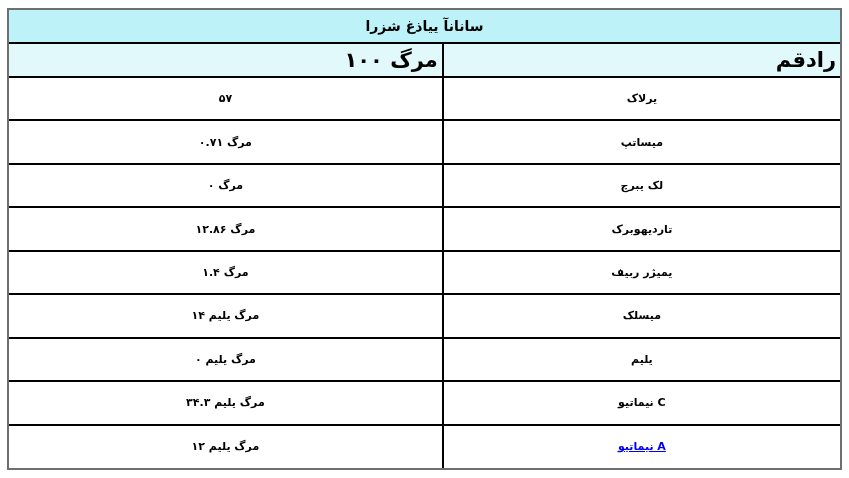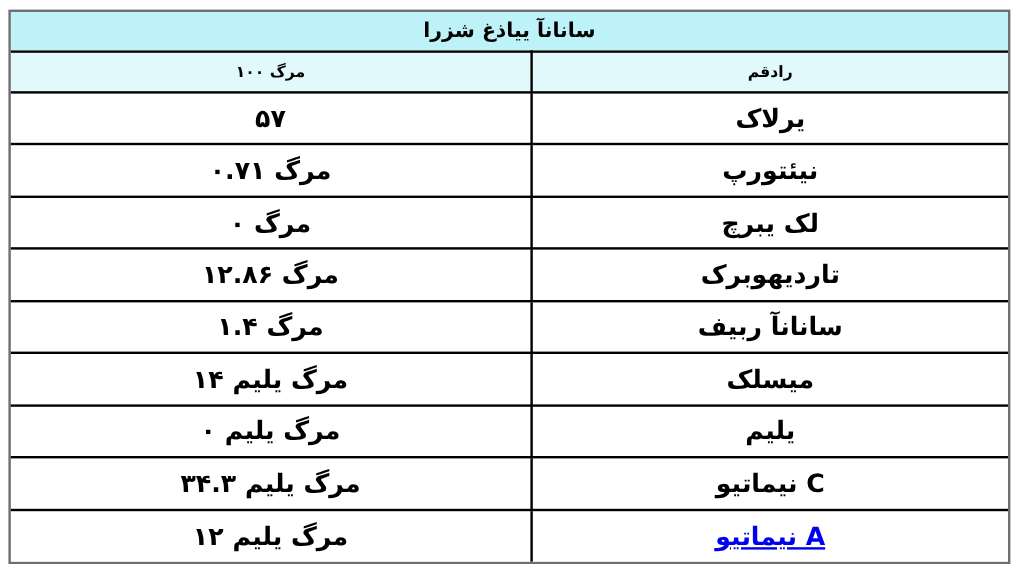--- a/index.html
+++ b/index.html
@@ -50,29 +50,30 @@
   tr > *:last-child  { border-right: none; }
   thead tr:first-child th { border-top: none; }
   tbody tr:last-child td  { border-bottom: none; }
 
   tr.title-row  { height: 33px; }
   tr.header-row { height: 34px; }
   tbody tr      { height: 32px; }
 
   th.title-cell {
     background: var(--title-bg);
-    font-size: 17px;
+    font-size: 14px;
   }
   th.header-cell {
     background: var(--header-bg);
-    font-size: 13px;
+    font-size: 21px;
+    text-align: right;
   }
   td.cell {
     background: #ffffff;
-    font-size: 21px;
+    font-size: 11px;
   }
   col.value-col { width: 52.2%; }
   col.name-col  { width: 47.8%; }
 
   
   .mirror {
     direction: ltr;
     unicode-bidi: bidi-override;
   }
   a.vitamin-link {
@@ -99,33 +100,33 @@
         <th class="header-cell mirror">مقدار</th>
       </tr>
     </thead>
     <tbody id="rows-body">
         <tr>
           <td class="cell mirror">۵۷</td>
           <td class="cell mirror">کالری</td>
         </tr>
         <tr>
           <td class="cell mirror">۰.۷۱ گرم</td>
-          <td class="cell mirror">پروتئین</td>
+          <td class="cell mirror">پتاسیم</td>
         </tr>
         <tr>
           <td class="cell mirror">۰ گرم</td>
           <td class="cell mirror">چربی کل</td>
         </tr>
         <tr>
           <td class="cell mirror">۱۲.۸۶ گرم</td>
           <td class="cell mirror">کربوهیدرات</td>
         </tr>
         <tr>
           <td class="cell mirror">۱.۴ گرم</td>
-          <td class="cell mirror">فیبر آناناس</td>
+          <td class="cell mirror">فیبر رژیمی</td>
         </tr>
         <tr>
           <td class="cell mirror">۱۴ میلی گرم</td>
           <td class="cell mirror">کلسیم</td>
         </tr>
         <tr>
           <td class="cell mirror">۰ میلی گرم</td>
           <td class="cell mirror">میلی</td>
         </tr>
         <tr>

